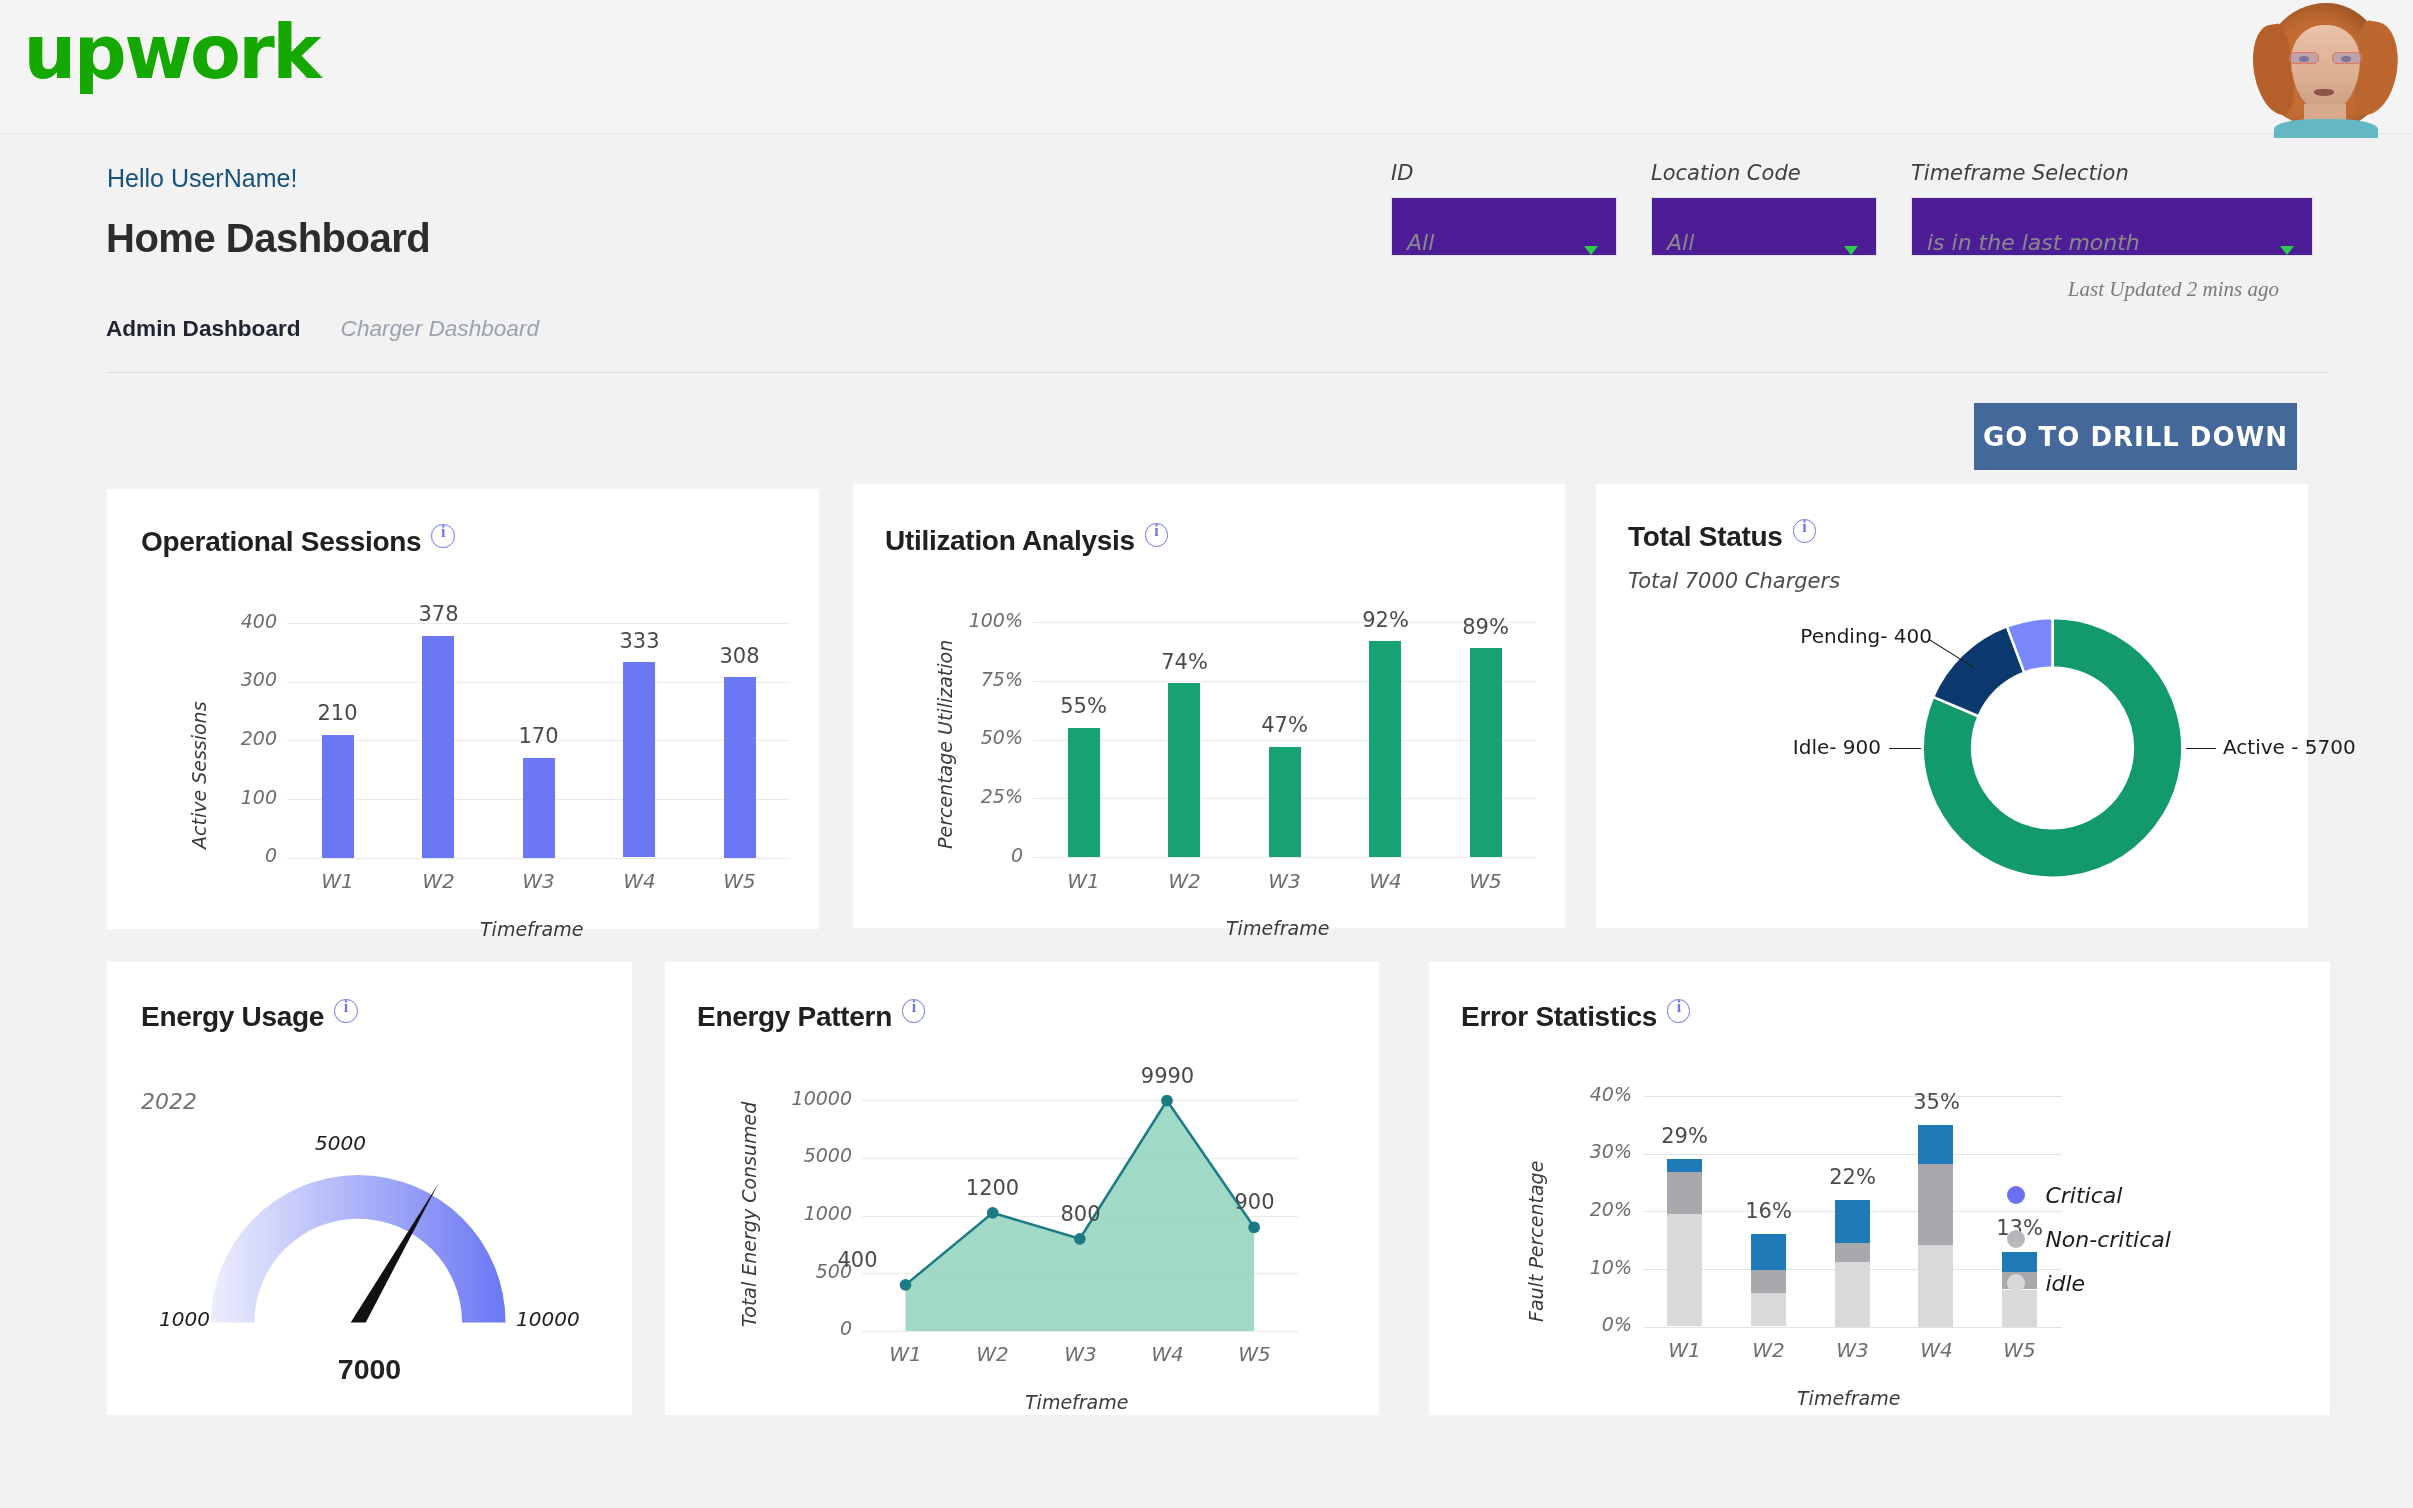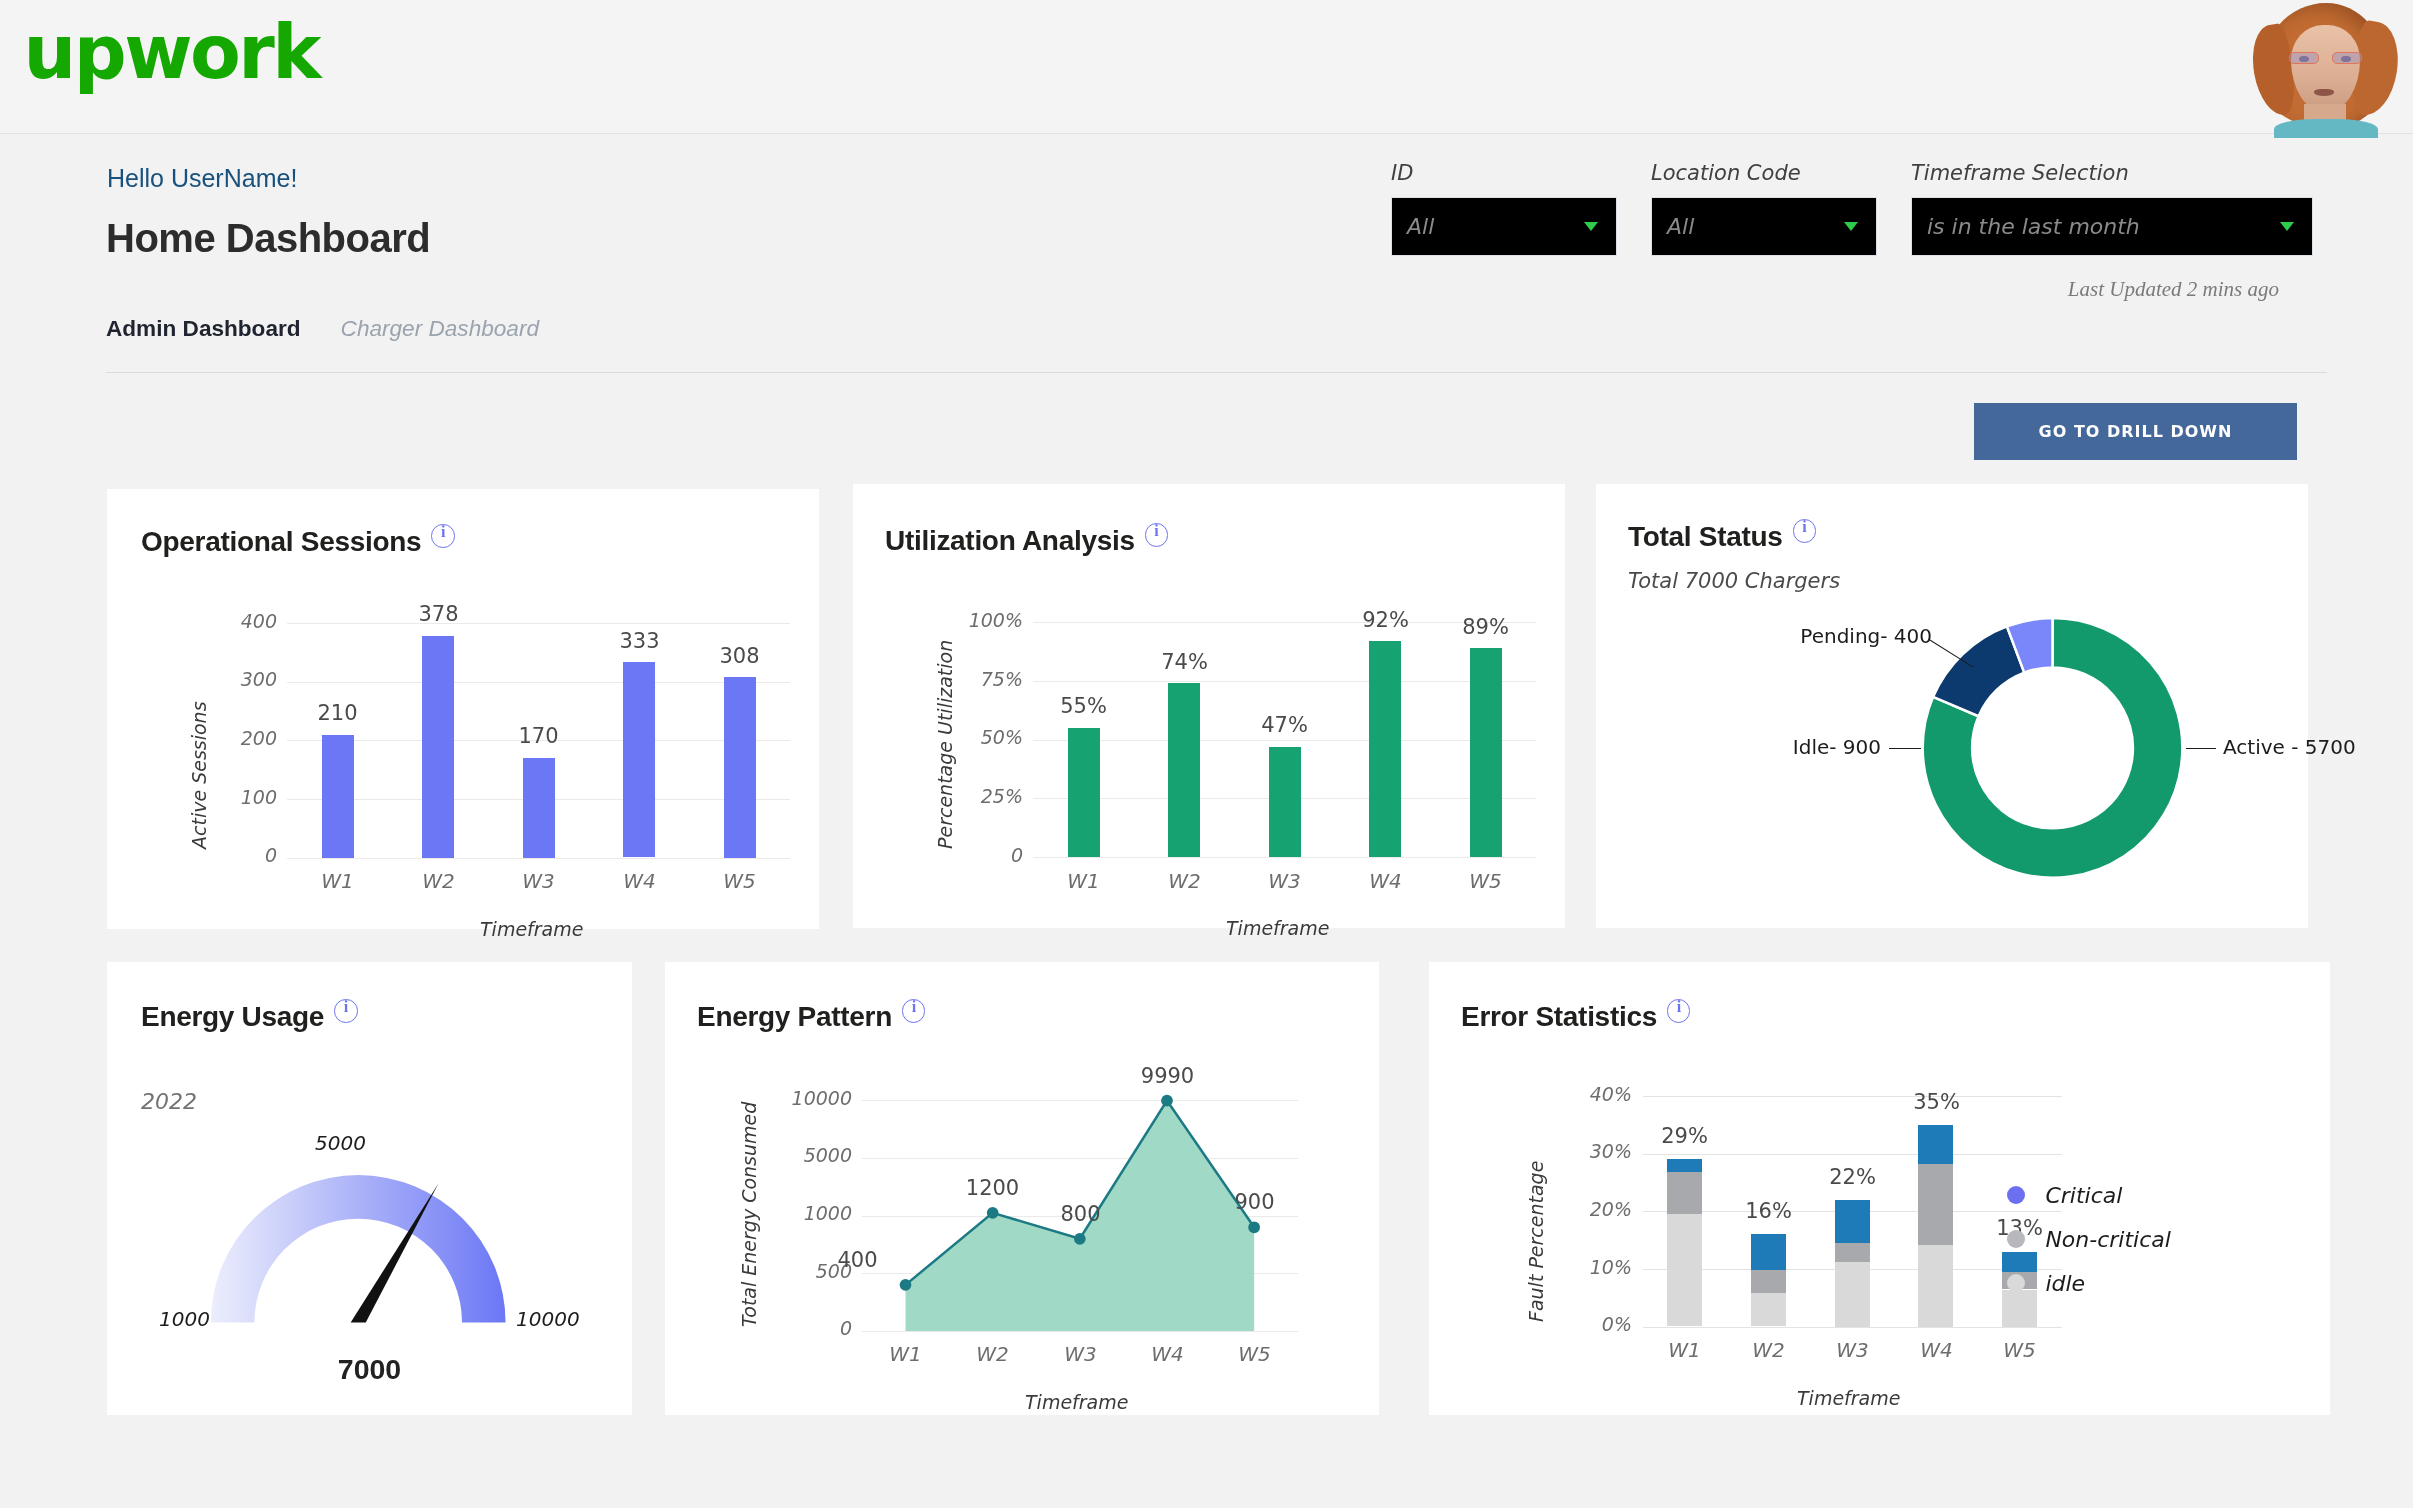--- a/index.html
+++ b/index.html
@@ -98,22 +98,22 @@
 
   
   .filters { position: absolute; top: 161px; left: 1391px; }
   .f-group { position: absolute; top: 0; }
   .f-label {
     font-size: 21px; color: #404040; font-style: italic; font-weight: 400;
     display: block; margin-bottom: 11.7px;
     font-family: "DejaVu Sans", sans-serif;
   }
   .f-select {
-    position: relative; height: 59px; background: #000000;
-    border: 0.8px solid #dbe1e6; display: flex; align-items: center;
+    position: relative; height: 59px; background: #4c1d95;
+    border: 0.8px solid #dbe1e6; display: flex; align-items: flex-end;
     padding: 0 11.7px 0 15px;
   }
   .f-value {
     font-size: 22px; color: #8a8a8a; font-style: italic; flex: 1;
     font-family: "DejaVu Sans", sans-serif;
   }
   .chev {
     width: 0; height: 0; border-left: 7.5px solid transparent;
     border-right: 7.5px solid transparent; border-top: 9.2px solid #2ecc4a;
     margin-right: 6.7px;
@@ -122,23 +122,23 @@
   .f-loc   { left: 260px; width: 226px; }
   .f-time  { left: 520px; width: 402px; }
   .last-updated {
     position: absolute; left: 1391px; top: 277px; width: 888px;
     text-align: right; font-size: 21px; color: #7a7a7a; font-style: italic;
     font-family: Liberation Serif, serif;
   }
 
   
   .drill-btn {
-    position: absolute; left: 1974px; top: 403px; width: 323px; height: 57px;
+    position: absolute; left: 1974px; top: 403px; width: 323px; height: 67px;
     background: #44689a; color: #fff; border: none;
-    font-size: 16px; font-weight: 700; letter-spacing: 1px;
+    font-size: 26px; font-weight: 700; letter-spacing: 1px;
     font-family: "DejaVu Sans", sans-serif; cursor: pointer;
   }
 
   
   .card { position: absolute; background: #fff; }
   .card-title {
     position: absolute; font-size: 28px; font-weight: 700; color: #20201e;
     letter-spacing: -0.3px; white-space: nowrap;
   }
   .card-sub {

